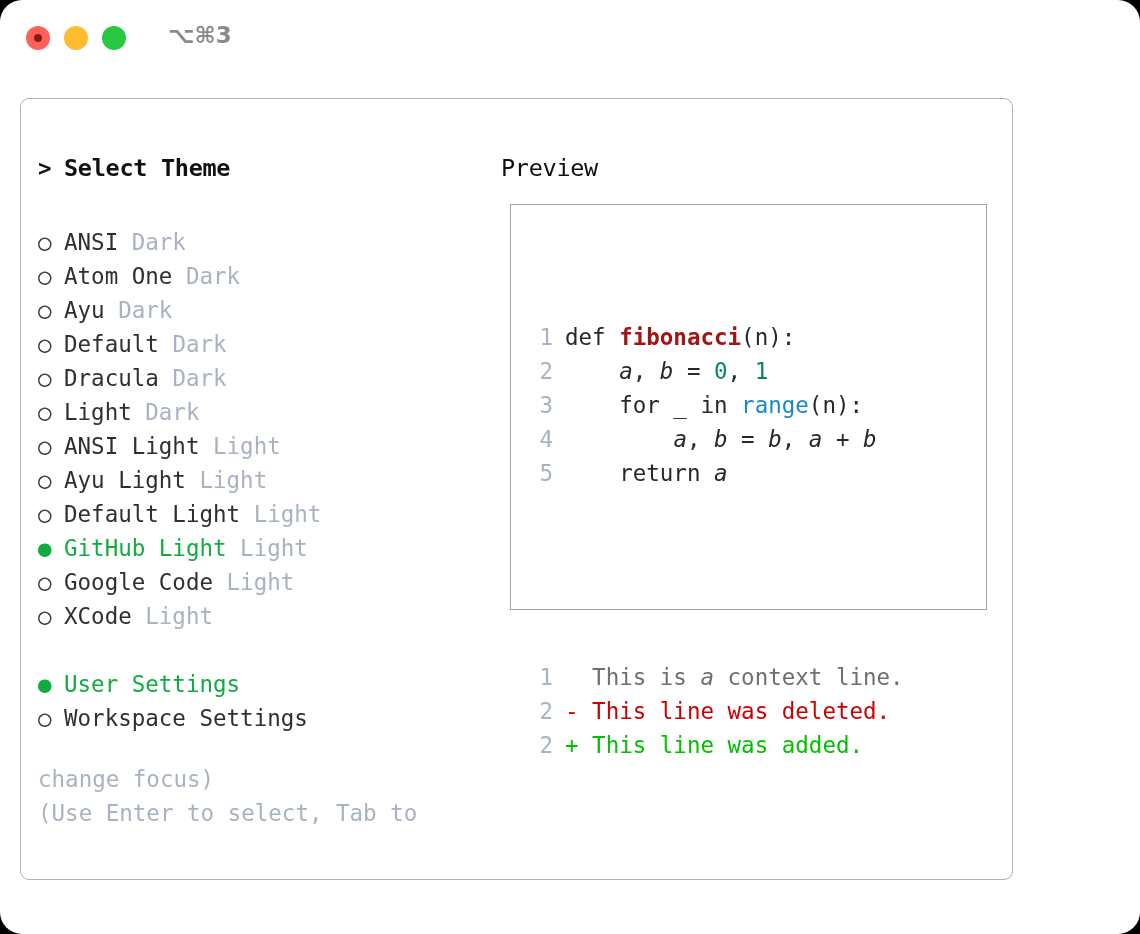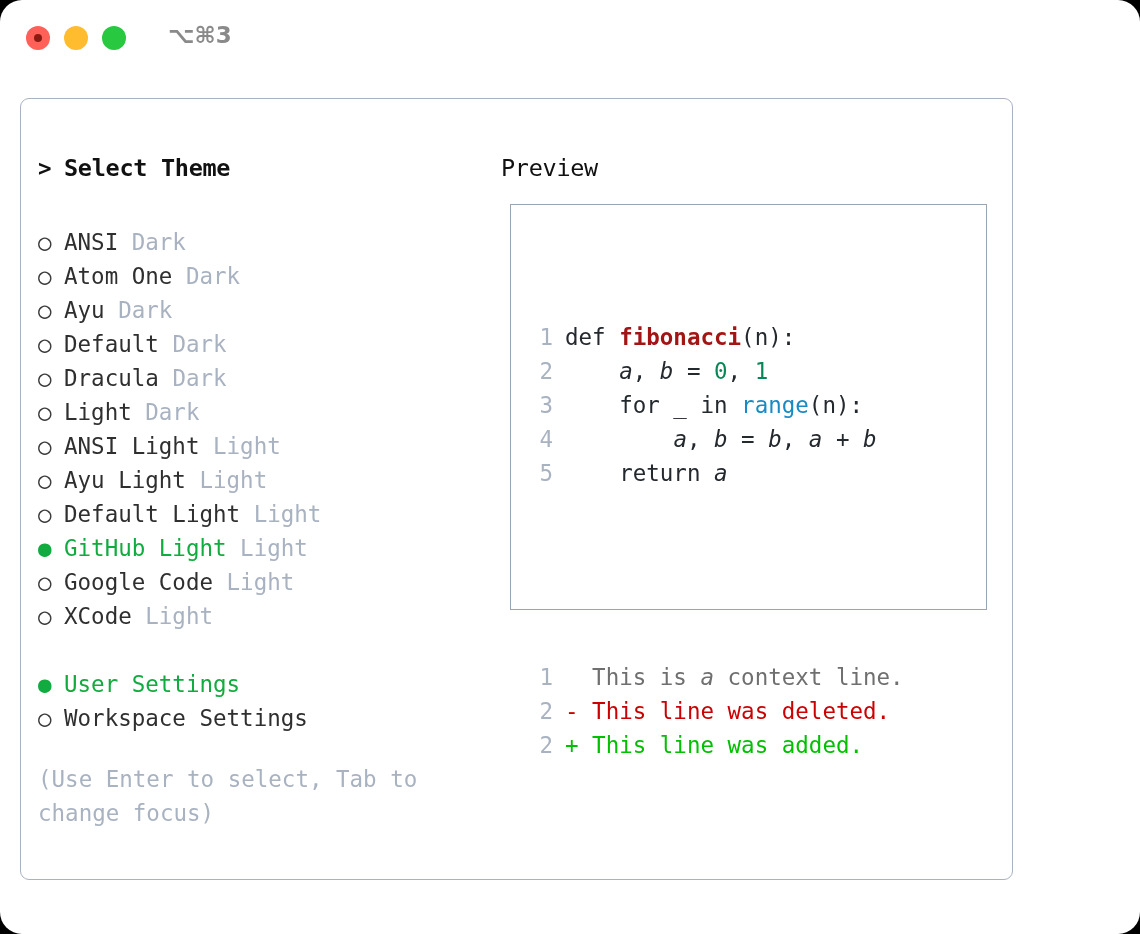--- a/index.html
+++ b/index.html
@@ -226,22 +226,22 @@
 
       <div class="spacer-row"></div>
 
       <div id="apply-list">
           <div class="row"><span class="marker sel">●</span><span class="item-label green">User Settings</span></div>
           <div class="row"><span class="marker hollow">○</span><span class="item-label">Workspace Settings</span></div>
         </div>
     </div>
 
     <div class="hint">
+      <div>change focus)</div>
       <div>(Use Enter to select, Tab to</div>
-      <div>change focus)</div>
     </div>
 
     <div class="right-col">
       <div class="preview-title">Preview</div>
       <div class="preview-box">
         <div class="code">
           <div id="code-lines"><div class="code-line"><span class="lineno">1</span><span><span class="tok-plain">def </span><span class="tok-fn">fibonacci</span><span class="tok-plain">(n):</span></span></div><div class="code-line"><span class="lineno">2</span><span><span class="tok-plain">    </span><span class="tok-var">a</span><span class="tok-plain">, </span><span class="tok-var">b</span><span class="tok-plain"> = </span><span class="tok-num">0</span><span class="tok-plain">, </span><span class="tok-num">1</span></span></div><div class="code-line"><span class="lineno">3</span><span><span class="tok-plain">    for _ in </span><span class="tok-builtin">range</span><span class="tok-plain">(n):</span></span></div><div class="code-line"><span class="lineno">4</span><span><span class="tok-plain">        </span><span class="tok-var">a</span><span class="tok-plain">, </span><span class="tok-var">b</span><span class="tok-plain"> = </span><span class="tok-var">b</span><span class="tok-plain">, </span><span class="tok-var">a</span><span class="tok-plain"> + </span><span class="tok-var">b</span></span></div><div class="code-line"><span class="lineno">5</span><span><span class="tok-plain">    return </span><span class="tok-var">a</span></span></div></div>
           <div class="blank-line"></div>
           <div id="diff-lines"><div class="code-line"><span class="lineno">1</span><span><span class="tok-ctx">  This is </span><span class="tok-ctx" style="font-style: italic;">a</span><span class="tok-ctx"> context line.</span></span></div><div class="code-line"><span class="lineno">2</span><span><span class="tok-del">- This line was deleted.</span></span></div><div class="code-line"><span class="lineno">2</span><span><span class="tok-add">+ This line was added.</span></span></div></div>
         </div>

